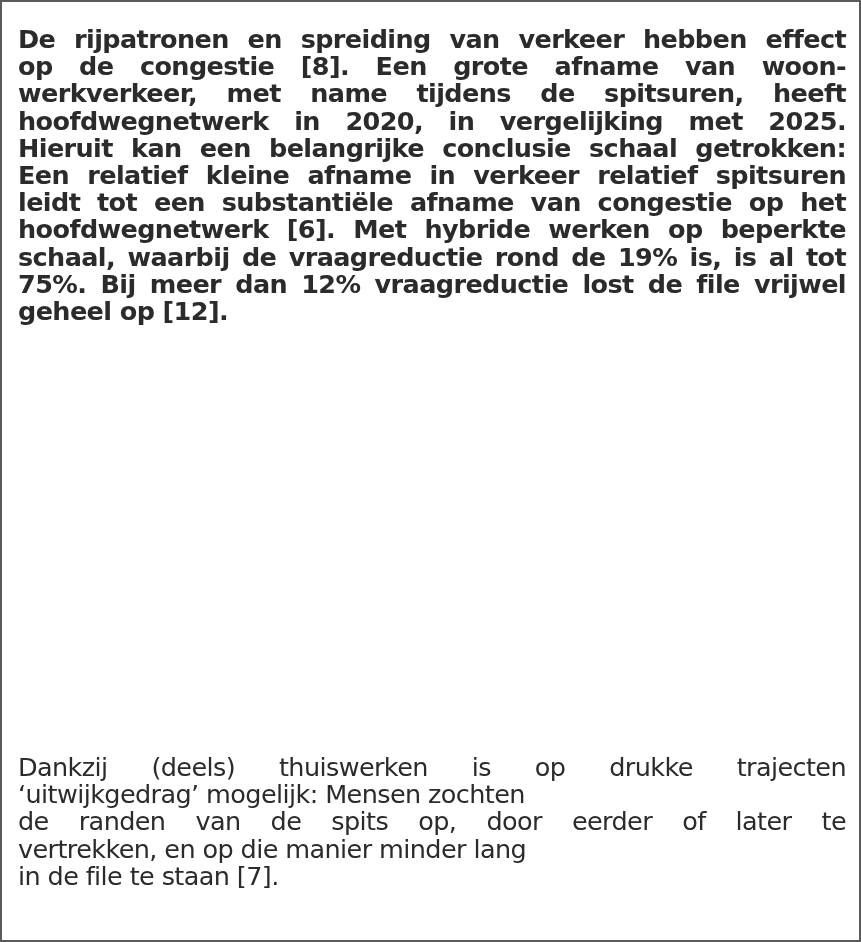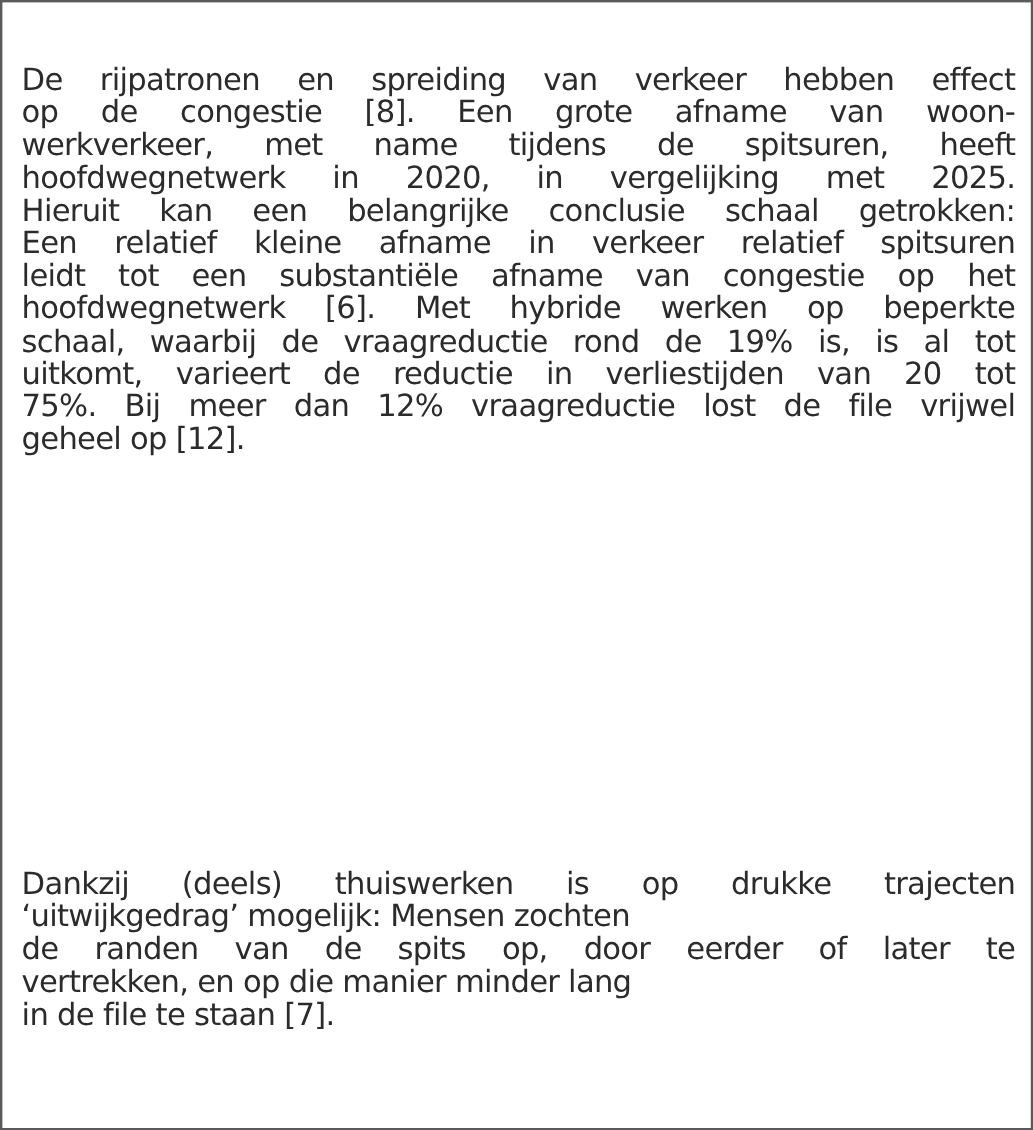--- a/index.html
+++ b/index.html
@@ -19,38 +19,37 @@
     letter-spacing: -0.6px;
   }
   .line {
     height: 27.2px;
     line-height: 27.2px;
     white-space: nowrap;
     text-align: justify;
     text-align-last: justify;
   }
   .line.last { text-align-last: left; }
-  #para1 { top: 52px; }
-  #para2 { top: 722px; }
+  #para1 { top: 24px; font-weight: bold; }
+  #para2 { top: 752px; }
 </style>
 </head>
 <body>
 
 <div class="frame">
   <div class="text-block" id="para1">
     <div class="line">De rijpatronen en spreiding van verkeer hebben effect</div>
     <div class="line">op de congestie [8]. Een grote afname van woon-</div>
     <div class="line">werkverkeer, met name tijdens de spitsuren, heeft</div>
     <div class="line">hoofdwegnetwerk in 2020, in vergelijking met 2025.</div>
     <div class="line">Hieruit kan een belangrijke conclusie schaal getrokken:</div>
     <div class="line">Een relatief kleine afname in verkeer relatief spitsuren</div>
     <div class="line">leidt tot een substantiële afname van congestie op het</div>
     <div class="line">hoofdwegnetwerk [6]. Met hybride werken op beperkte</div>
     <div class="line">schaal, waarbij de vraagreductie rond de 19% is, is al tot</div>
-    <div class="line">uitkomt, varieert de reductie in verliestijden van 20 tot</div>
     <div class="line">75%. Bij meer dan 12% vraagreductie lost de file vrijwel</div>
     <div class="line last">geheel op [12].</div>
   </div>
 
   <div class="text-block" id="para2">
     <div class="line">Dankzij (deels) thuiswerken is op drukke trajecten</div>
     <div class="line last">‘uitwijkgedrag’ mogelijk: Mensen zochten</div>
     <div class="line">de randen van de spits op, door eerder of later te</div>
     <div class="line last">vertrekken, en op die manier minder lang</div>
     <div class="line last">in de file te staan [7].</div>

